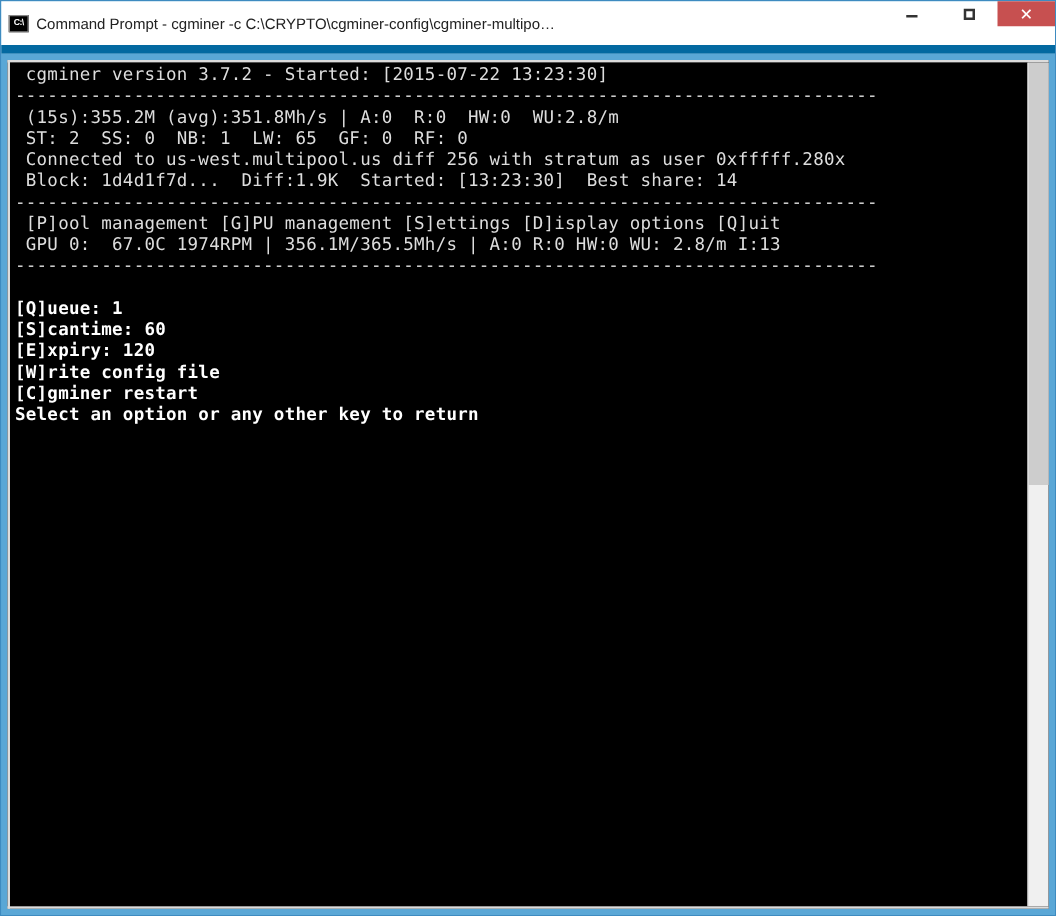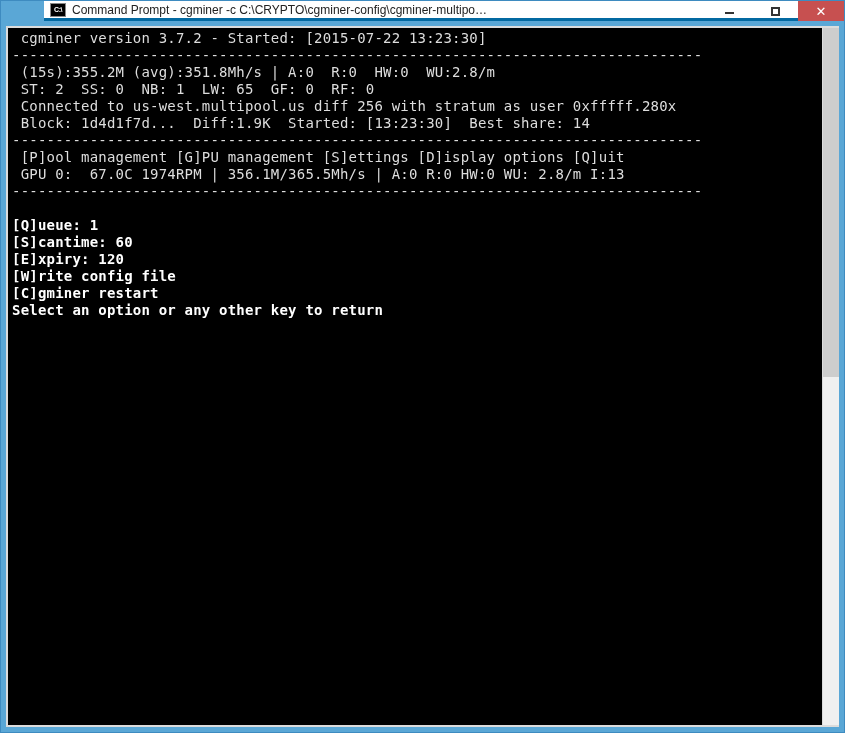--- a/index.html
+++ b/index.html
@@ -12,27 +12,26 @@
     }
     .window {
       width: 845px;
       height: 733px;
       background: #5aa7d6;
       border: 1px solid #3e8bc0;
       display: flex;
       flex-direction: column;
     }
     .titlebar {
-      height: 20px;
+      height: 42px;
       background: #fff;
       display: flex;
       align-items: center;
       justify-content: space-between;
-      border-bottom: 3px solid #0369a1;
-      margin-left: 43px;
+      border-bottom: 7px solid #0369a1;
     }
     .titlebar-left {
       display: flex;
       align-items: center;
       gap: 6px;
       padding-left: 6px;
       overflow: hidden;
       white-space: nowrap;
       flex: 1;
       min-width: 0;

